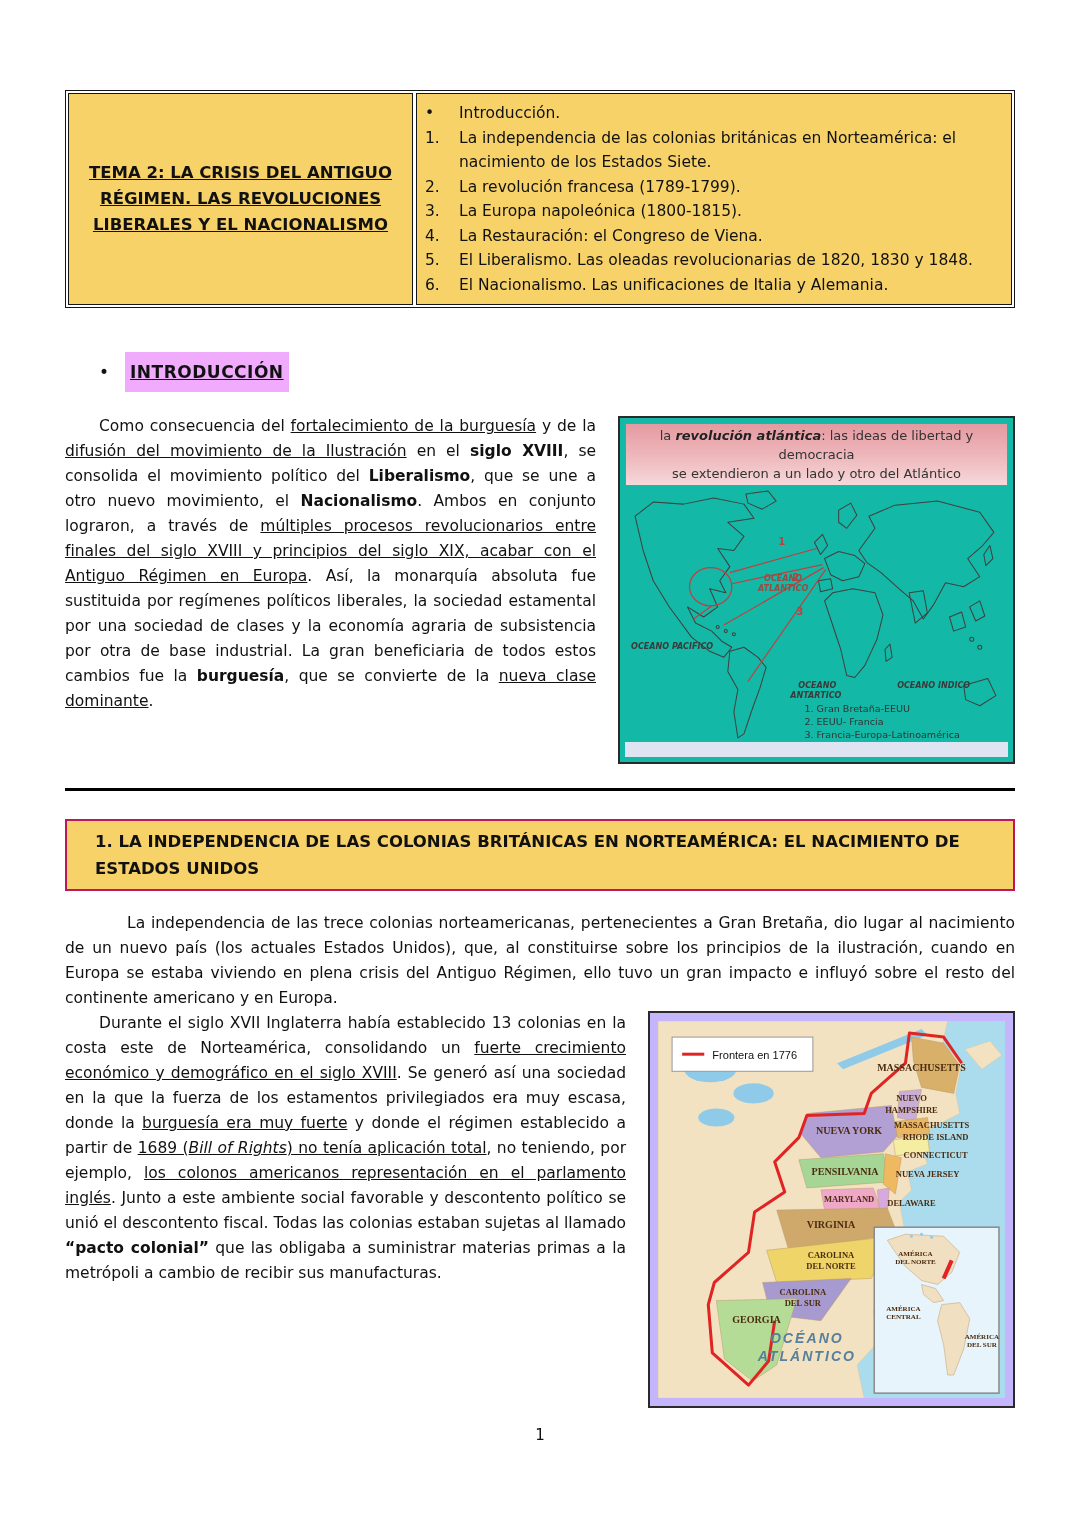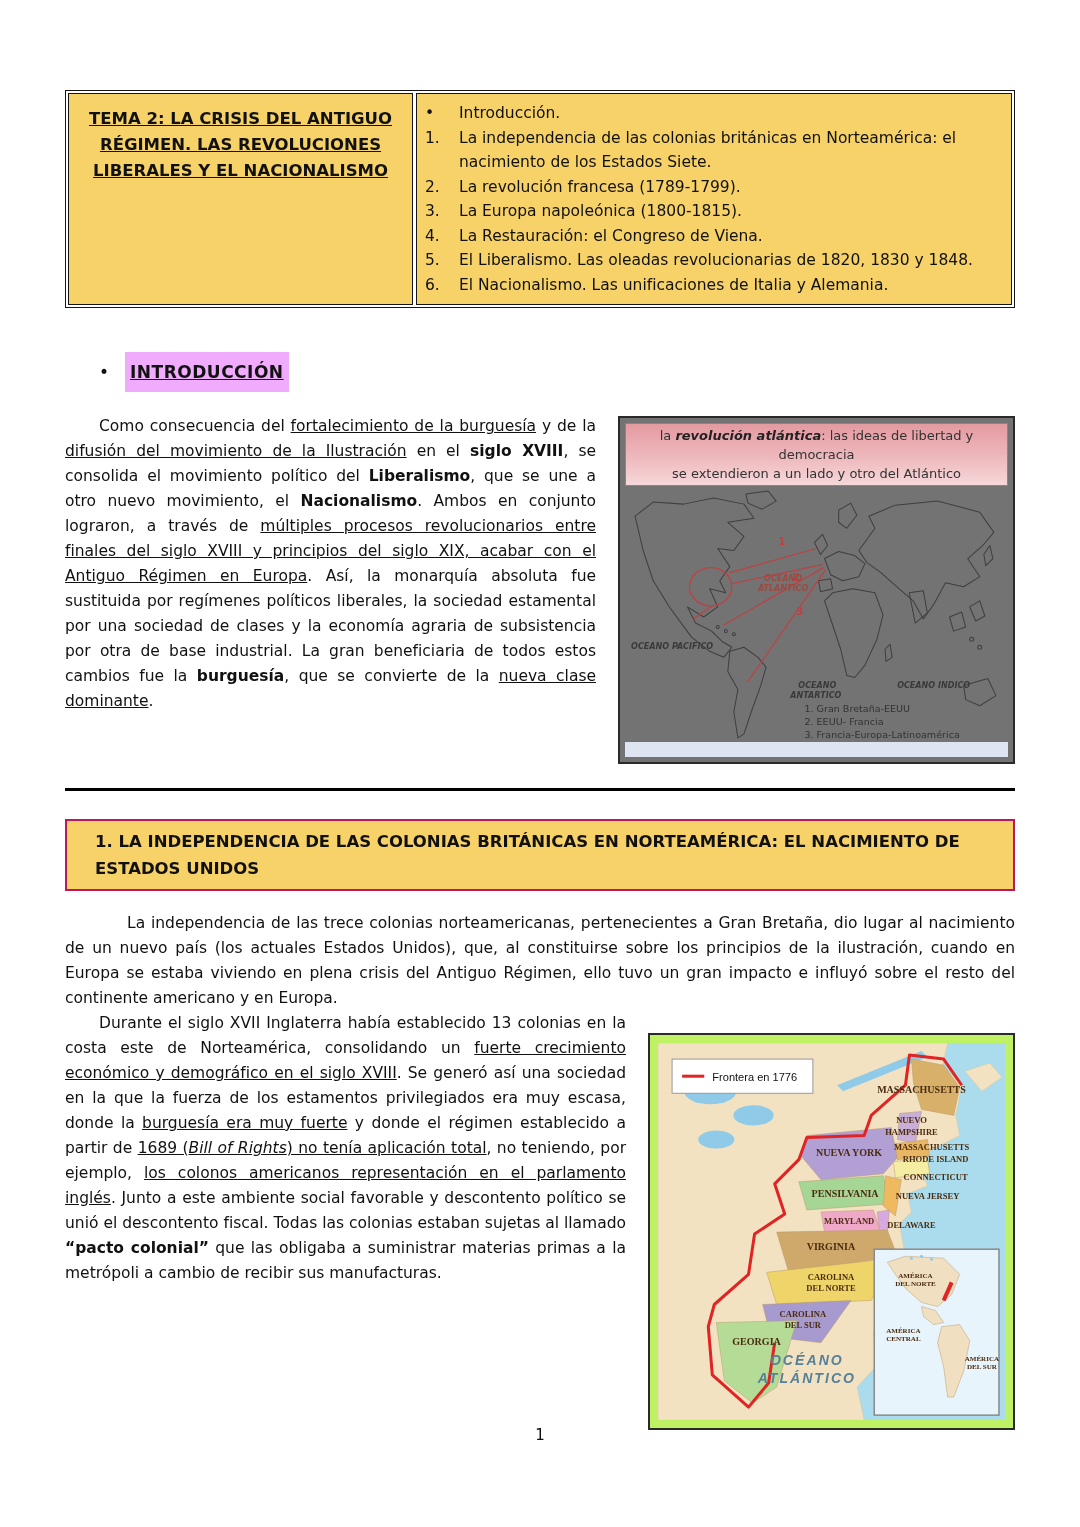--- a/index.html
+++ b/index.html
@@ -8,21 +8,21 @@
     font-family:"DejaVu Sans",sans-serif;color:#111;overflow:hidden;
   }
   .content{position:absolute;left:65px;top:0;width:950px;}
 
   
   .header-box{
     margin-top:90px;display:flex;gap:3px;
     border:1.5px solid #161616;background:#fff;padding:2px;box-sizing:border-box;
   }
   .header-cell{border:1.5px solid #161616;background:#f7d269;box-sizing:border-box;}
-  .header-cell.left{width:345px;display:flex;justify-content:center;padding:12px 16px;}
+  .header-cell.left{width:345px;display:flex;align-items:center;justify-content:center;padding:12px 16px;}
   .header-title{font-weight:bold;font-size:16.5px;line-height:26px;text-align:center;text-decoration:underline;}
   .header-cell.right{flex:1;padding:7px 10px 7px 8px;}
   .toc-row{display:flex;font-size:15.5px;line-height:24.5px;}
   .toc-marker{width:34px;flex:none;}
   .toc-text{flex:1;}
 
   
   .intro-heading-row{margin-top:44px;margin-left:34px;display:flex;align-items:center;gap:16px;}
   .bullet{font-size:17px;line-height:20px;}
   .intro-heading{
@@ -36,21 +36,21 @@
   .para + .para{margin-top:0;}
   .indent-lg{text-indent:62px;}
   .intro-flow{margin-top:22px;}
   .rich-u{text-decoration:underline;}
   .rich-b{font-weight:bold;}
   .rich-i{font-style:italic;}
 
   
   .fig-atlantic{
     float:right;width:397px;margin:2px 0 6px 22px;box-sizing:border-box;
-    border:2px solid #2a2a2a;background:#737373;padding:5px;
+    border:2px solid #2a2a2a;background:#14b8a6;padding:5px;
   }
   .fig-banner{
     border:1px solid #c96a6f;background:linear-gradient(#e49aa1 0%,#eeb9bd 55%,#f6d8da 100%);
     text-align:center;font-size:13px;line-height:19px;color:#333;padding:2px 4px;
   }
   .banner-term{font-weight:bold;font-style:italic;color:#222;}
   .world-map{display:block;width:100%;height:auto;margin-top:2px;}
   .fig-bluebar{height:15px;background:#dfe4f2;margin-top:2px;}
   .wm-num{font:bold 10px "DejaVu Sans",sans-serif;fill:#bf4040;}
   .wm-ocean{font:italic bold 8px "DejaVu Sans",sans-serif;fill:#3a3a3a;}
@@ -60,22 +60,22 @@
   
   .rule{border:none;border-top:3px solid #000;margin:18px 0 0 0;}
   .section-box{
     margin-top:28px;border:2px solid #be185d;background:#f7d269;
     padding:7px 28px;font-weight:bold;font-size:16.5px;line-height:27px;box-sizing:border-box;
   }
   .section1-flow{margin-top:20px;}
 
   
   .fig-colonies{
-    float:right;width:367px;margin:22px 0 4px 22px;box-sizing:border-box;
-    border:2px solid #2a2a2a;background:#bef264;padding:8px;
+    float:right;width:367px;margin:0 0 4px 22px;box-sizing:border-box;
+    border:2px solid #2a2a2a;background:#c4b5fd;padding:8px;
   }
   .colonies-map{display:block;width:100%;height:auto;}
   .cm-label{font:bold 10px "Liberation Serif",serif;fill:#4a2c10;}
   .cm-label-sm{font:bold 8.5px "Liberation Serif",serif;fill:#4a2c10;}
   .cm-ocean{font:italic bold 14px "Liberation Sans",sans-serif;fill:#56809b;letter-spacing:2px;}
   .cm-legend{font:11px "Liberation Sans",sans-serif;fill:#111;}
   .cm-inset{font:bold 7px "Liberation Serif",serif;fill:#4a2c10;}
 
   .page-number{position:absolute;top:1426px;left:0;width:1080px;text-align:center;font-size:15px;}
 </style>

